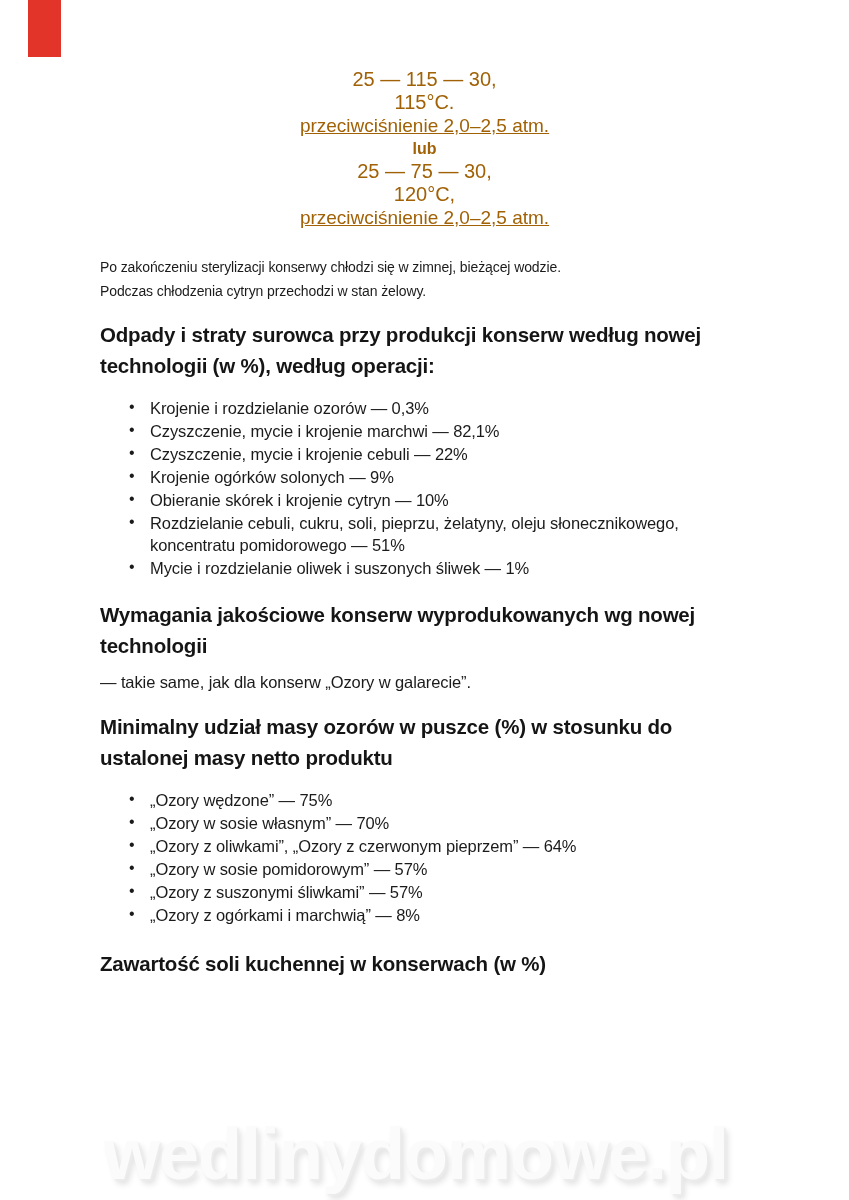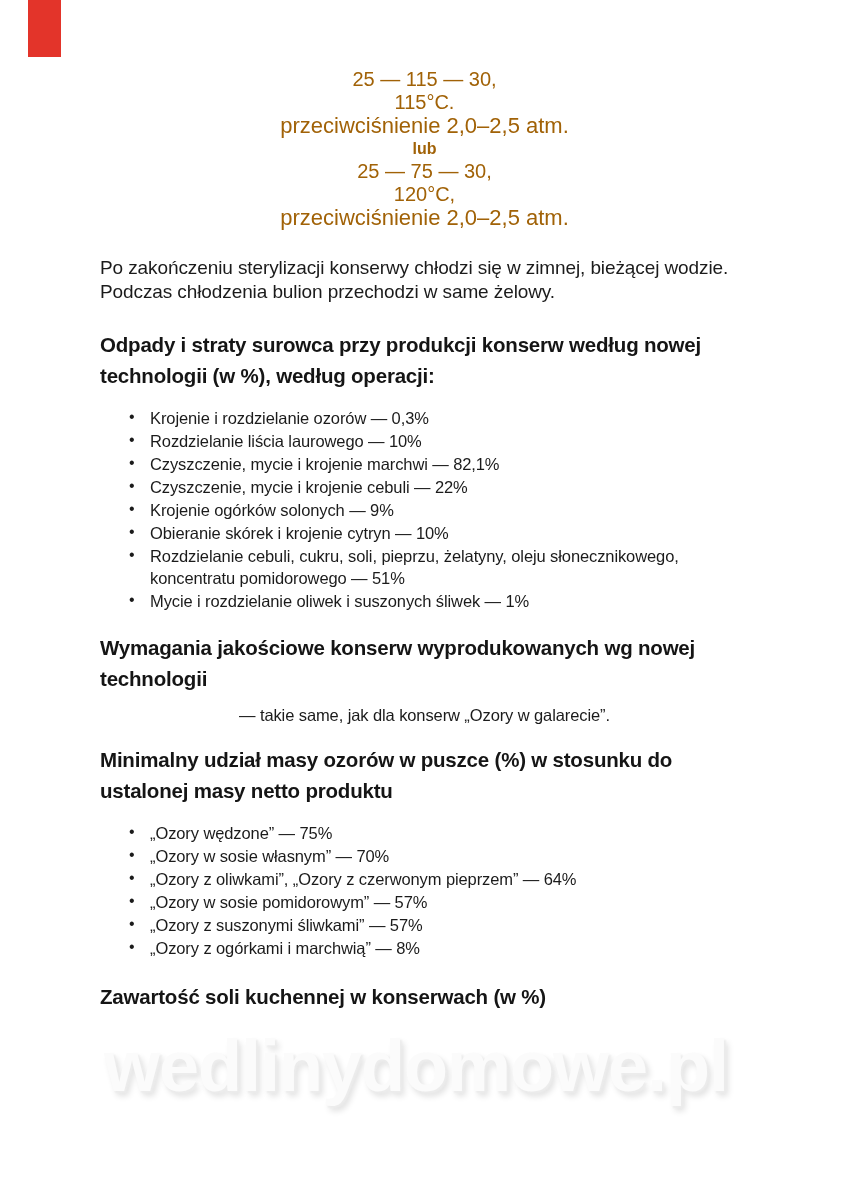--- a/index.html
+++ b/index.html
@@ -23,33 +23,33 @@
   .content {
     padding: 0 100px;
   }
   
   .formula {
     padding-top: 68px;
     text-align: center;
     color: #a16207;
   }
   .f-main { font-size: 20px; line-height: 23px; }
-  .f-sub  { font-size: 22px; line-height: 23px; }
+  .f-sub  { font-size: 19px; line-height: 23px; text-decoration: underline; }
   .f-or   { font-size: 16px; font-weight: 700; line-height: 23px; }
 
   .para {
     margin: 27px 0 0;
-    font-size: 19px;
+    font-size: 14px;
     line-height: 23.5px;
     letter-spacing: -0.1px;
   }
   .para span { display: block; }
 
   h2.section {
-    margin: 26px 0 0;
+    margin: 16px 0 0;
     font-size: 20.5px;
     line-height: 31px;
     font-weight: 700;
     letter-spacing: -0.2px;
     color: #151515;
     max-width: 650px;
   }
   h2.h-quality { margin-top: 20px; }
   h2.h-share   { margin-top: 17px; }
   h2.h-salt    { margin-top: 22px; }
@@ -74,27 +74,26 @@
     left: 29px;
     top: -1px;
     font-size: 16px;
   }
 
   .note {
     margin: 10px 0 0;
     font-size: 16.5px;
     line-height: 23px;
     letter-spacing: -0.1px;
-    text-align: center;
   }
 
   .watermark {
     position: absolute;
     left: 104px;
-    top: 1030px;
+    top: 1118px;
     font-size: 72px;
     font-weight: 700;
     line-height: 1;
     letter-spacing: -1px;
     color: #fbfbfb;
     text-shadow: 2px 2px 2px #ececec, 4px 5px 6px #e0e0e0;
     white-space: nowrap;
     user-select: none;
   }
 </style>
@@ -112,28 +111,27 @@
       <div class="f-main">115°C.</div>
       <div class="f-sub">przeciwciśnienie 2,0–2,5 atm.</div>
       <div class="f-or">lub</div>
       <div class="f-main">25 — 75 — 30,</div>
       <div class="f-main">120°C,</div>
       <div class="f-sub">przeciwciśnienie 2,0–2,5 atm.</div>
     </div>
 
     <p class="para">
       <span>Po zakończeniu sterylizacji konserwy chłodzi się w zimnej, bieżącej wodzie.</span>
-      <span>Podczas chłodzenia bulion przechodzi w same żelowy.</span>
+      <span>Podczas chłodzenia cytryn przechodzi w stan żelowy.</span>
     </p>
 
     <h2 class="section h-losses">Odpady i straty surowca przy produkcji konserw według nowej technologii (w %), według operacji:</h2>
 
     <ul class="bullets">
       <li>Krojenie i rozdzielanie ozorów — 0,3%</li>
-      <li>Rozdzielanie liścia laurowego — 10%</li>
       <li>Czyszczenie, mycie i krojenie marchwi — 82,1%</li>
       <li>Czyszczenie, mycie i krojenie cebuli — 22%</li>
       <li>Krojenie ogórków solonych — 9%</li>
       <li>Obieranie skórek i krojenie cytryn — 10%</li>
       <li>Rozdzielanie cebuli, cukru, soli, pieprzu, żelatyny, oleju słonecznikowego, koncentratu pomidorowego — 51%</li>
       <li>Mycie i rozdzielanie oliwek i suszonych śliwek — 1%</li>
     </ul>
 
     <h2 class="section h-quality">Wymagania jakościowe konserw wyprodukowanych wg nowej technologii</h2>
 

